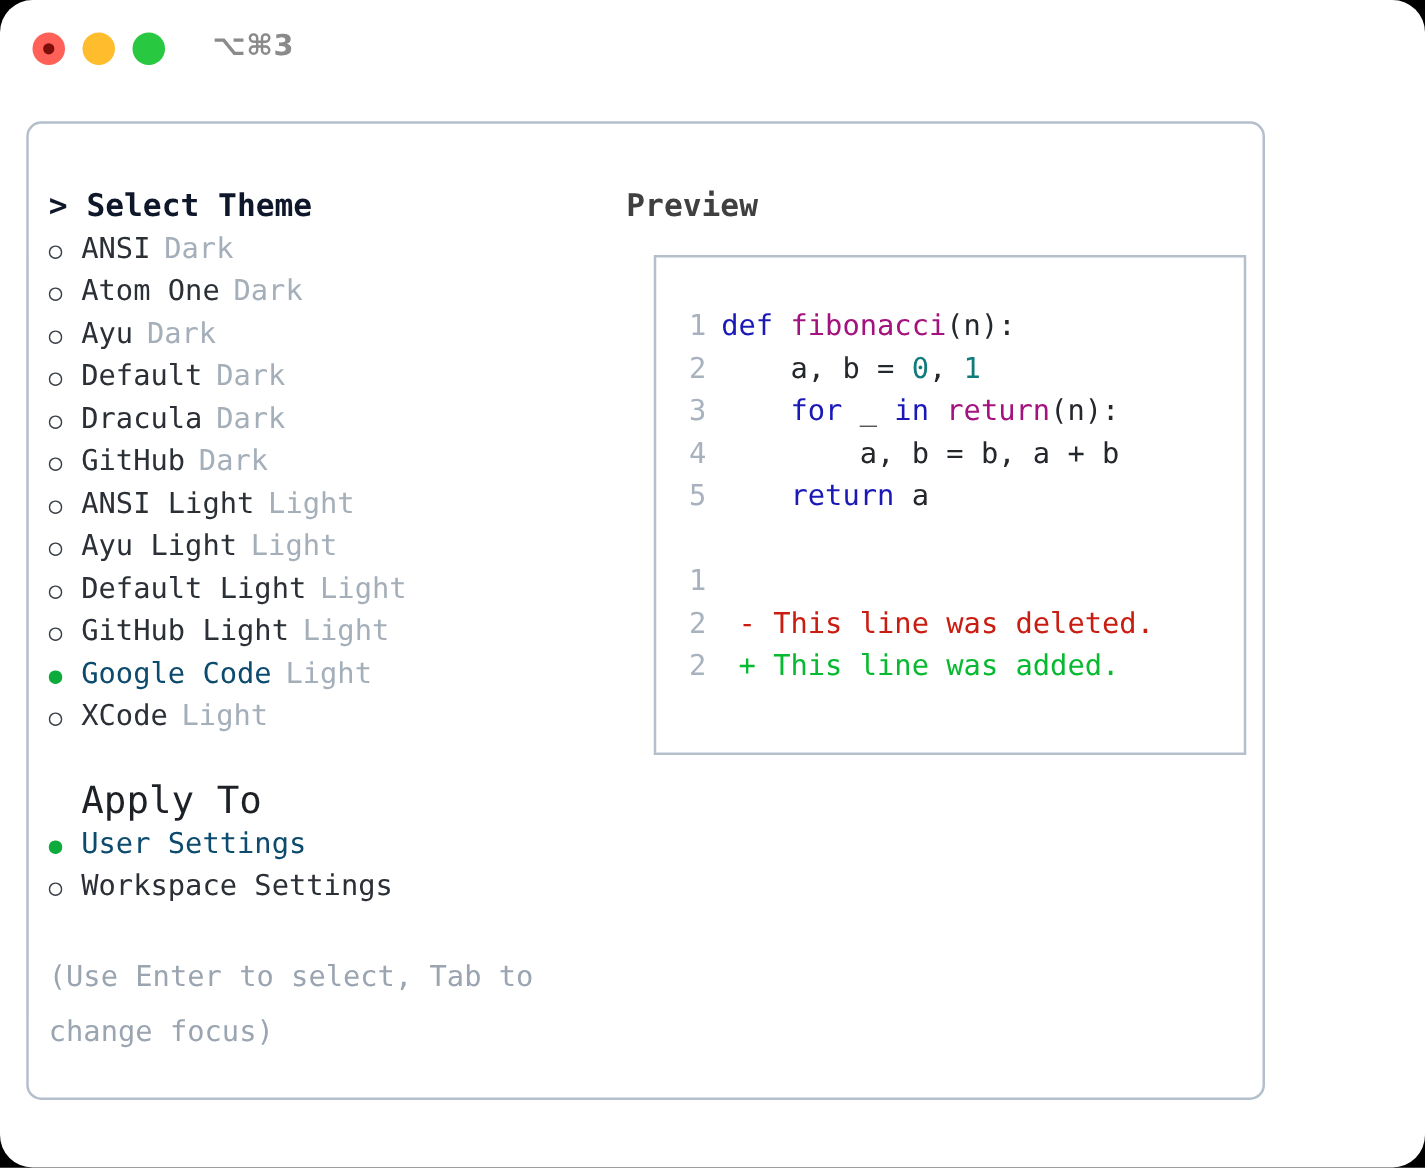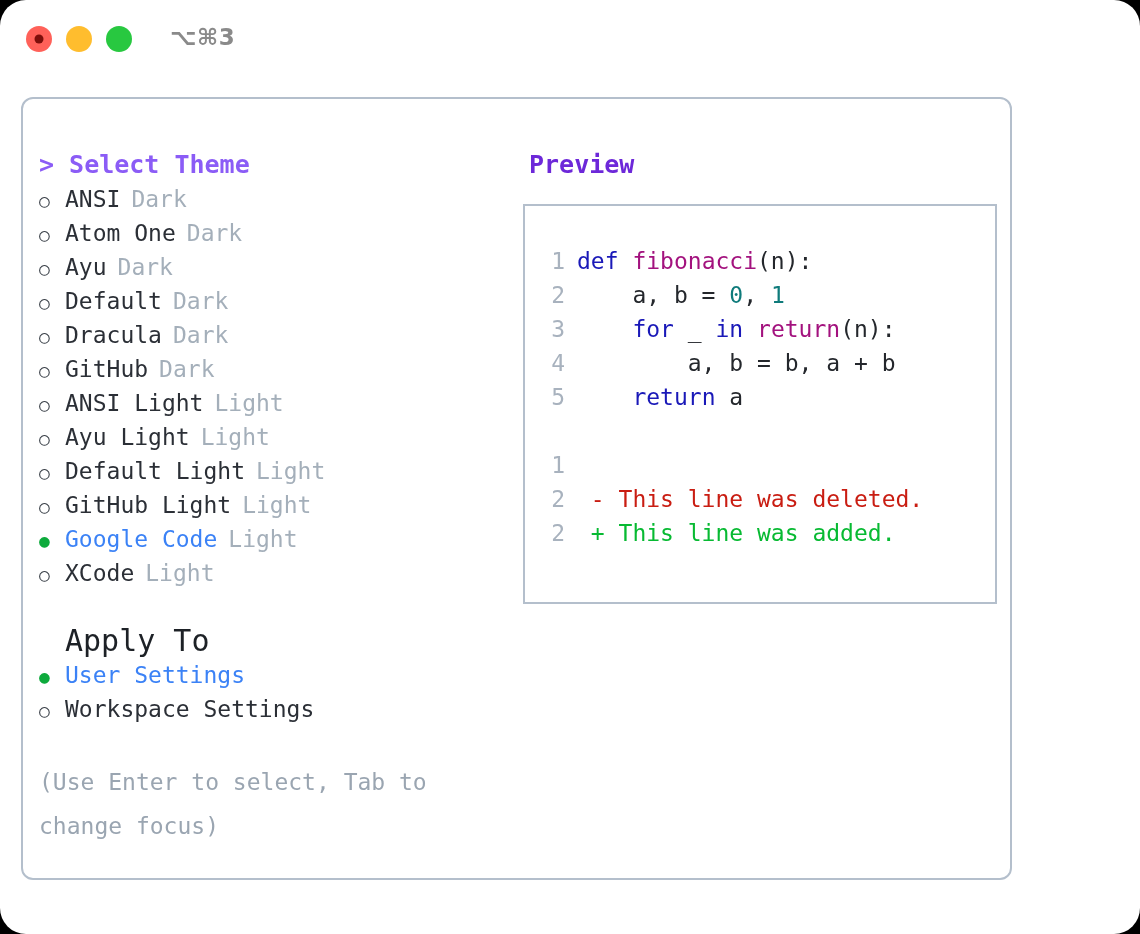--- a/index.html
+++ b/index.html
@@ -94,21 +94,21 @@
     left: 478px;
     top: 49px;
     width: 500px;
   }
 
   
   .list-header {
     font-family: "DejaVu Sans Mono", "Liberation Mono", monospace;
     font-size: 25px;
     font-weight: 700;
-    color: #8b5cf6;
+    color: #0f172a;
     line-height: 34px;
     white-space: pre;
   }
   .theme-row {
     display: flex;
     align-items: baseline;
     line-height: 34px;
     height: 34px;
     font-size: 23px;
     white-space: pre;
@@ -119,21 +119,21 @@
     flex: 0 0 26px;
     font-size: 18px;
     color: #3a4048;
     line-height: 34px;
   }
   .marker.on { color: #0daa3c; }
   .theme-name {
     color: #2b2f36;
     white-space: pre;
   }
-  .theme-row.selected .theme-name { color: #3b82f6; text-align: right; }
+  .theme-row.selected .theme-name { color: #0c4a6e; text-align: right; }
   .theme-variant {
     color: #a4afba;
     margin-left: 11px;
     white-space: pre;
   }
 
   .section-gap { height: 34px; }
 
   .section-label {
     font-size: 30px;
@@ -150,24 +150,23 @@
     color: #9aa5b1;
     line-height: 44px;
     width: 400px;
     white-space: pre-wrap;
   }
 
   
   .preview-title {
     font-size: 25px;
     font-weight: 700;
-    color: #6d28d9;
-    line-height: 34px;
-    white-space: pre;
-    margin-left: 28px;
+    color: #404040;
+    line-height: 34px;
+    white-space: pre;
   }
   .preview-box {
     margin-top: 22px;
     margin-left: 22px;
     width: 474px;
     height: 400px;
     border: 2px solid #b4bfcc;
     background: #ffffff;
     box-sizing: border-box;
     position: relative;

